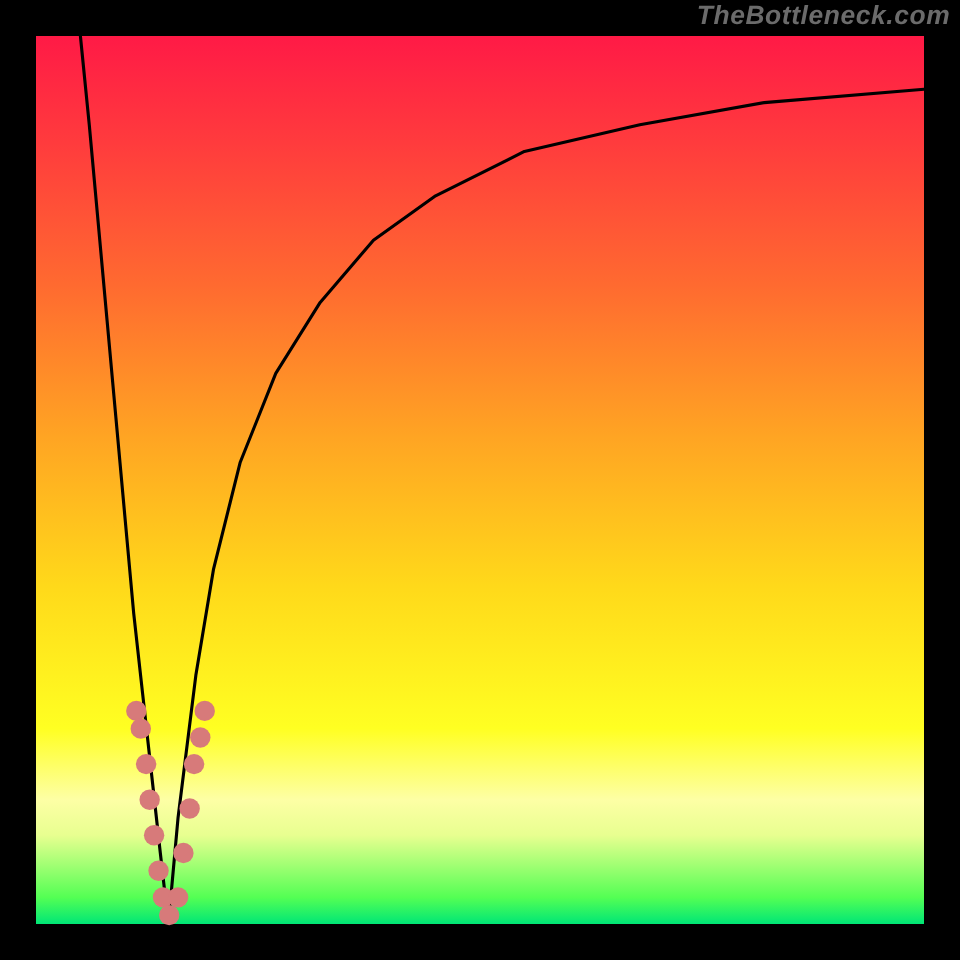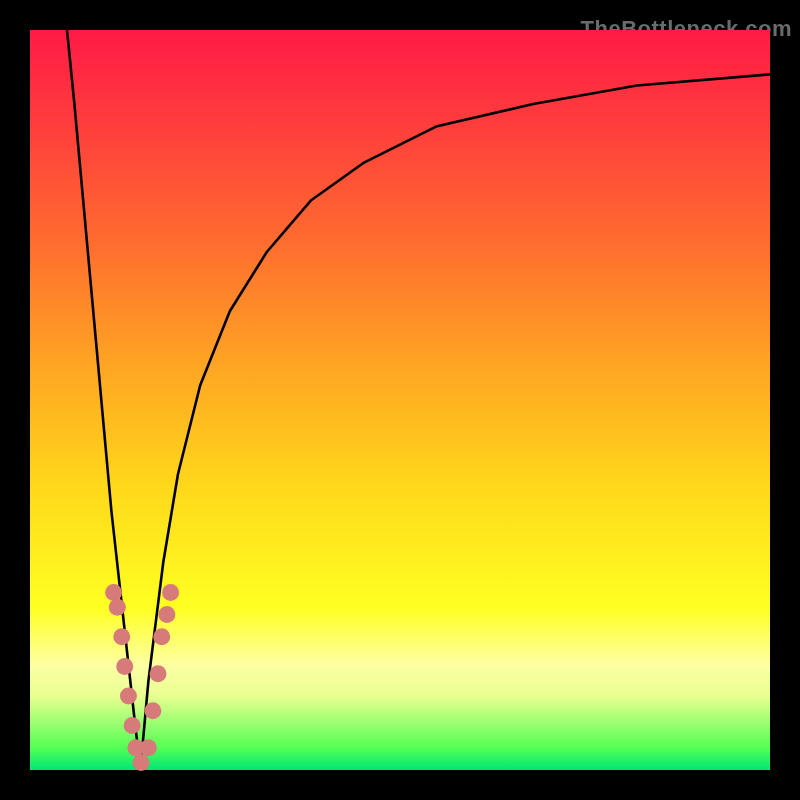--- a/index.html
+++ b/index.html
@@ -32,28 +32,29 @@
       #ffd91a 62%,
       #ffff22 78%,
       #fdffa5 86%,
       #e8ff90 90%,
       #54ff54 97%,
       #00e676 100%
     );
   }
   .watermark {
     position: absolute;
-    top: 16px;
+    top: 0;
     right: 8px;
     font-family: Arial, Helvetica, sans-serif;
     font-size: 22px;
     font-weight: 600;
     color: #6b6b6b;
     letter-spacing: 0.5px;
     user-select: none;
+    font-style: italic;
   }
   svg.curves {
     position: absolute;
     left: 0;
     top: 0;
     width: 740px;
     height: 740px;
     overflow: visible;
   }
   .curve {

